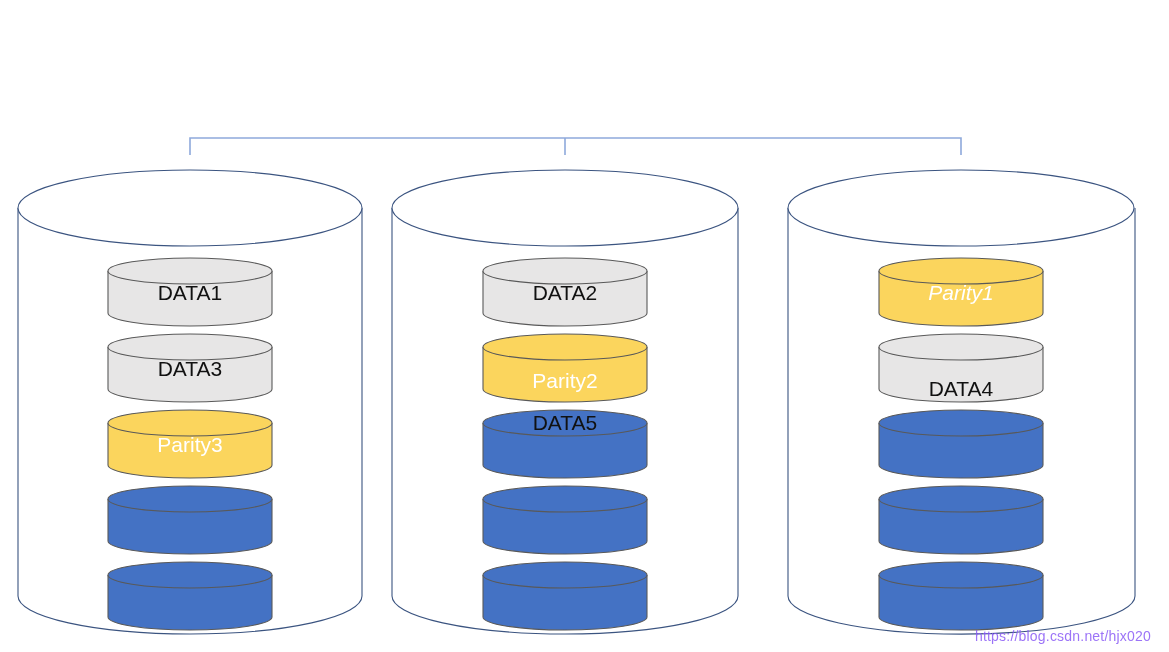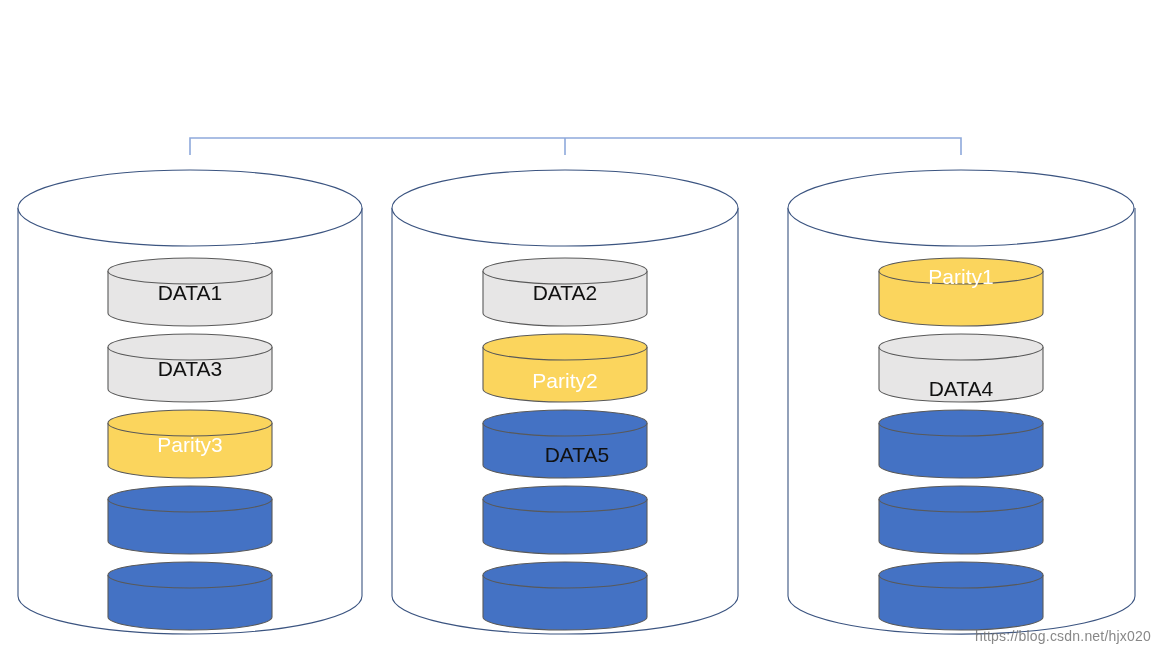--- a/index.html
+++ b/index.html
@@ -50,21 +50,21 @@
     pointer-events: none;
     white-space: nowrap;
   }
   .label-dark { color: #111111; }
   .label-light { color: #ffffff; }
   #watermark {
     position: absolute;
     right: 18px;
     bottom: 8px;
     font-size: 14px;
-    color: #737373;
+    color: #8b5cf6;
     opacity: 0.85;
     letter-spacing: 0.2px;
     white-space: nowrap;
   }
 </style>
 </head>
 <body>
 
 <div id="canvas">
 
@@ -158,24 +158,24 @@
       <div style="position: absolute; left: 108px; top: 0px; width: 164px; height: 0px;">
         <div class="disk-label label-light" style="left: 0px; top: 434px;">Parity3</div>
       </div>
       <div style="position: absolute; left: 483px; top: 0px; width: 164px; height: 0px;">
         <div class="disk-label label-dark" style="left: 0px; top: 282px;">DATA2</div>
       </div>
       <div style="position: absolute; left: 483px; top: 0px; width: 164px; height: 0px;">
         <div class="disk-label label-light" style="left: 0px; top: 358px; margin-top: 12px;">Parity2</div>
       </div>
       <div style="position: absolute; left: 483px; top: 0px; width: 164px; height: 0px;">
-        <div class="disk-label label-dark" style="left: 0px; top: 444px; margin-left: 12px;">DATA5</div>
+        <div class="disk-label label-dark" style="left: 0px; top: 412px;">DATA5</div>
       </div>
       <div style="position: absolute; left: 879px; top: 0px; width: 164px; height: 0px;">
-        <div class="disk-label label-light" style="left: 0px; top: 266px;">Parity1</div>
+        <div class="disk-label label-light" style="left: 0px; top: 282px; font-style: italic;">Parity1</div>
       </div>
       <div style="position: absolute; left: 879px; top: 0px; width: 164px; height: 0px;">
         <div class="disk-label label-dark" style="left: 0px; top: 358px; margin-top: 20px;">DATA4</div>
       </div>
     </div>
 
   <div id="watermark">https://blog.csdn.net/hjx020</div>
 
 </div>
 

